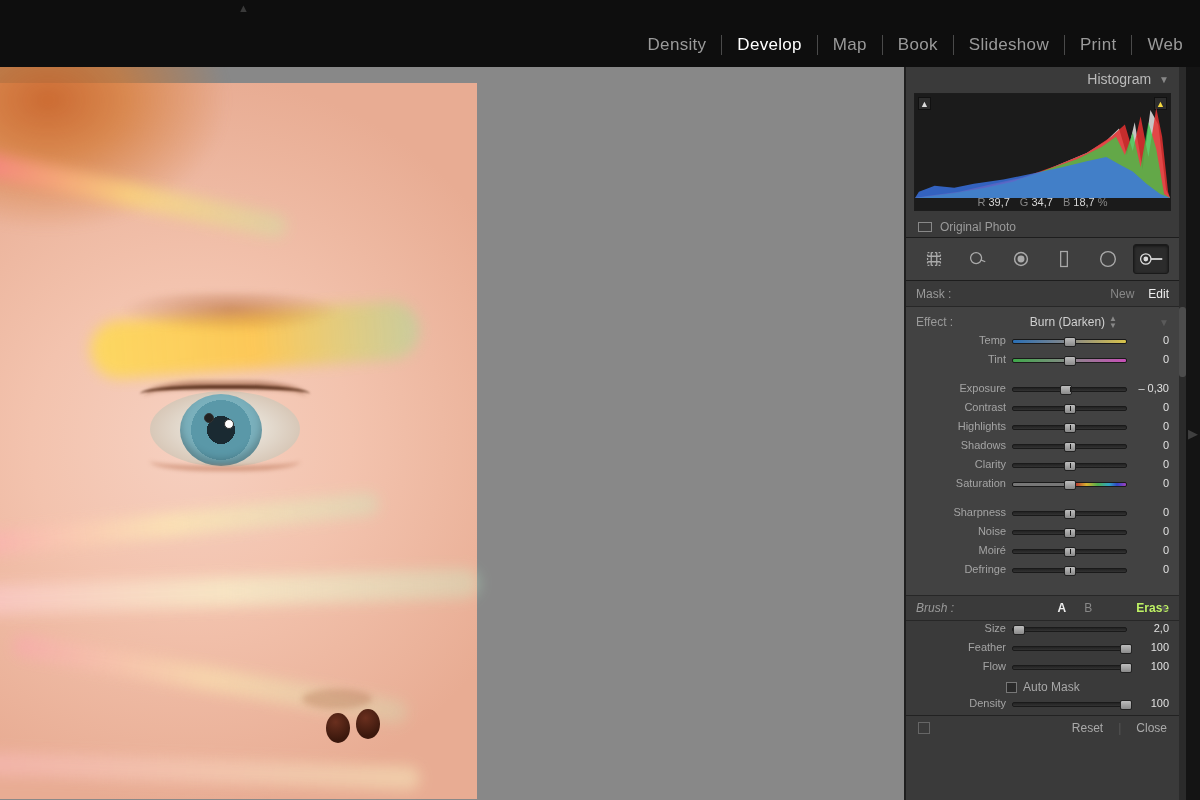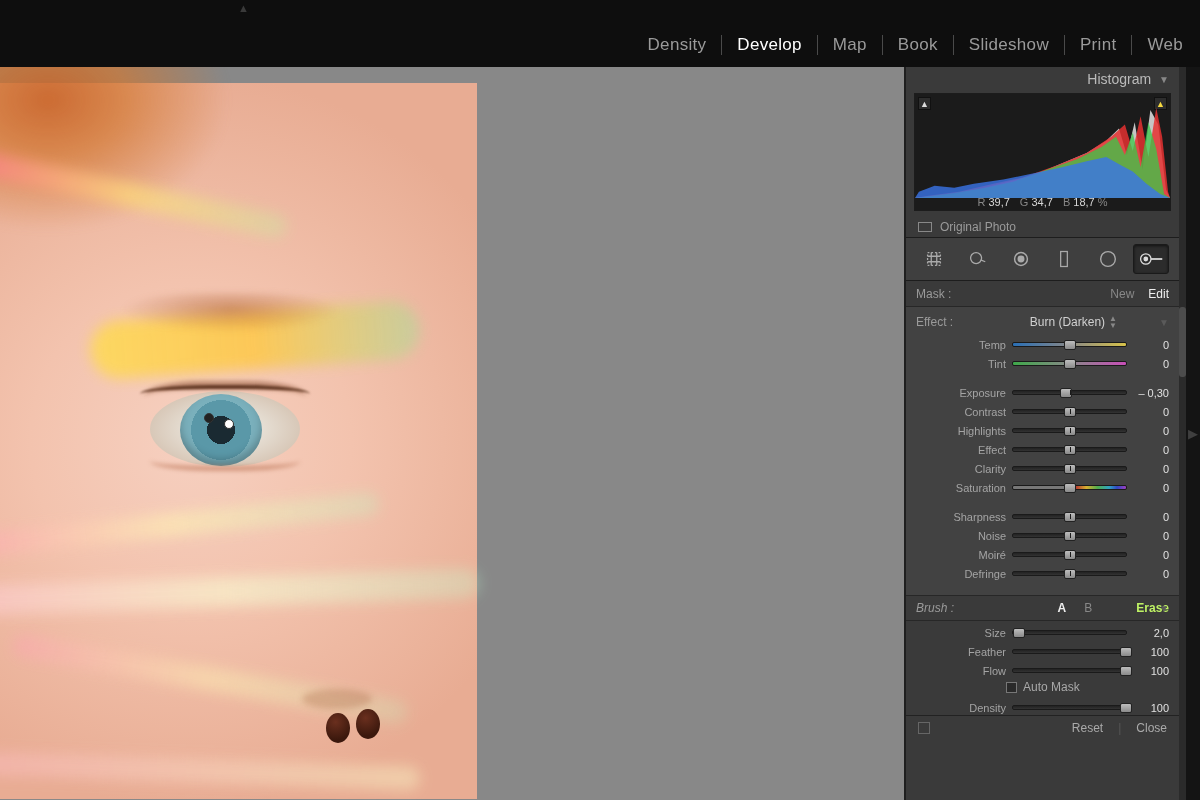--- a/index.html
+++ b/index.html
@@ -62,21 +62,21 @@
   .mask-row .r span.active{color:#eee;}
   .mask-row .r span{color:#888;cursor:pointer;}
   
   .subpanel{background:var(--bg-subpanel);padding:4px 0 4px 0;margin:0;}
   .effect-row{display:flex;align-items:center;padding:4px 10px;position:relative;}
   .effect-row .el{color:#9a9a9a;width:56px;}
   .effect-row .dd{flex:0 0 auto;margin-left:auto;margin-right:52px;color:#d0d0d0;display:flex;align-items:center;gap:4px;cursor:pointer;}
   .effect-row .dd .arr{font-size:8px;line-height:7px;color:#888;}
   .effect-row .tri{position:absolute;right:10px;color:#5a5a5a;font-size:10px;}
   
-  .prow{display:flex;align-items:flex-end;padding:1px 10px 1px 0;height:19px;}
+  .prow{display:flex;align-items:flex-start;padding:1px 10px 1px 0;height:19px;}
   .prow .plabel{width:106px;text-align:right;color:#a4a4a4;font-size:11px;padding-right:6px;}
   .prow .pslider{flex:1;height:14px;position:relative;display:flex;align-items:center;}
   .prow .ptrack{height:5px;width:100%;border-radius:2px;background:linear-gradient(to bottom,#222,#333);border:1px solid #1a1a1a;position:relative;}
   .prow .ptrack.split::after{content:"";position:absolute;left:50%;top:-1px;bottom:-1px;width:1px;background:#1a1a1a;}
   .prow .phandle{position:absolute;top:-3px;width:12px;height:10px;background:linear-gradient(#bdbdbd,#8a8a8a);border:1px solid #222;border-radius:2px;transform:translateX(-50%);}
   .prow .pval{width:42px;text-align:right;color:#e0e0e0;font-size:11px;padding-left:4px;}
   .gap{height:10px;}
   .color-row{display:flex;align-items:center;justify-content:center;padding:6px 10px;gap:20px;}
   .color-row .swatch{width:30px;height:13px;border:1px solid #777;background:repeating-linear-gradient(45deg,#888 0 2px,#ccc 2px 4px);}
   
@@ -310,21 +310,21 @@
           <div class="prow">
             <span class="plabel">Highlights</span>
             <span class="pslider">
               <span class="ptrack split">
                 <span class="phandle" style="left: 50%;"></span>
               </span>
             </span>
             <span class="pval">0</span>
           </div>
           <div class="prow">
-            <span class="plabel">Effect</span>
+            <span class="plabel">Shadows</span>
             <span class="pslider">
               <span class="ptrack split">
                 <span class="phandle" style="left: 50%;"></span>
               </span>
             </span>
             <span class="pval">0</span>
           </div>
           <div class="prow">
             <span class="plabel">Clarity</span>
             <span class="pslider">

